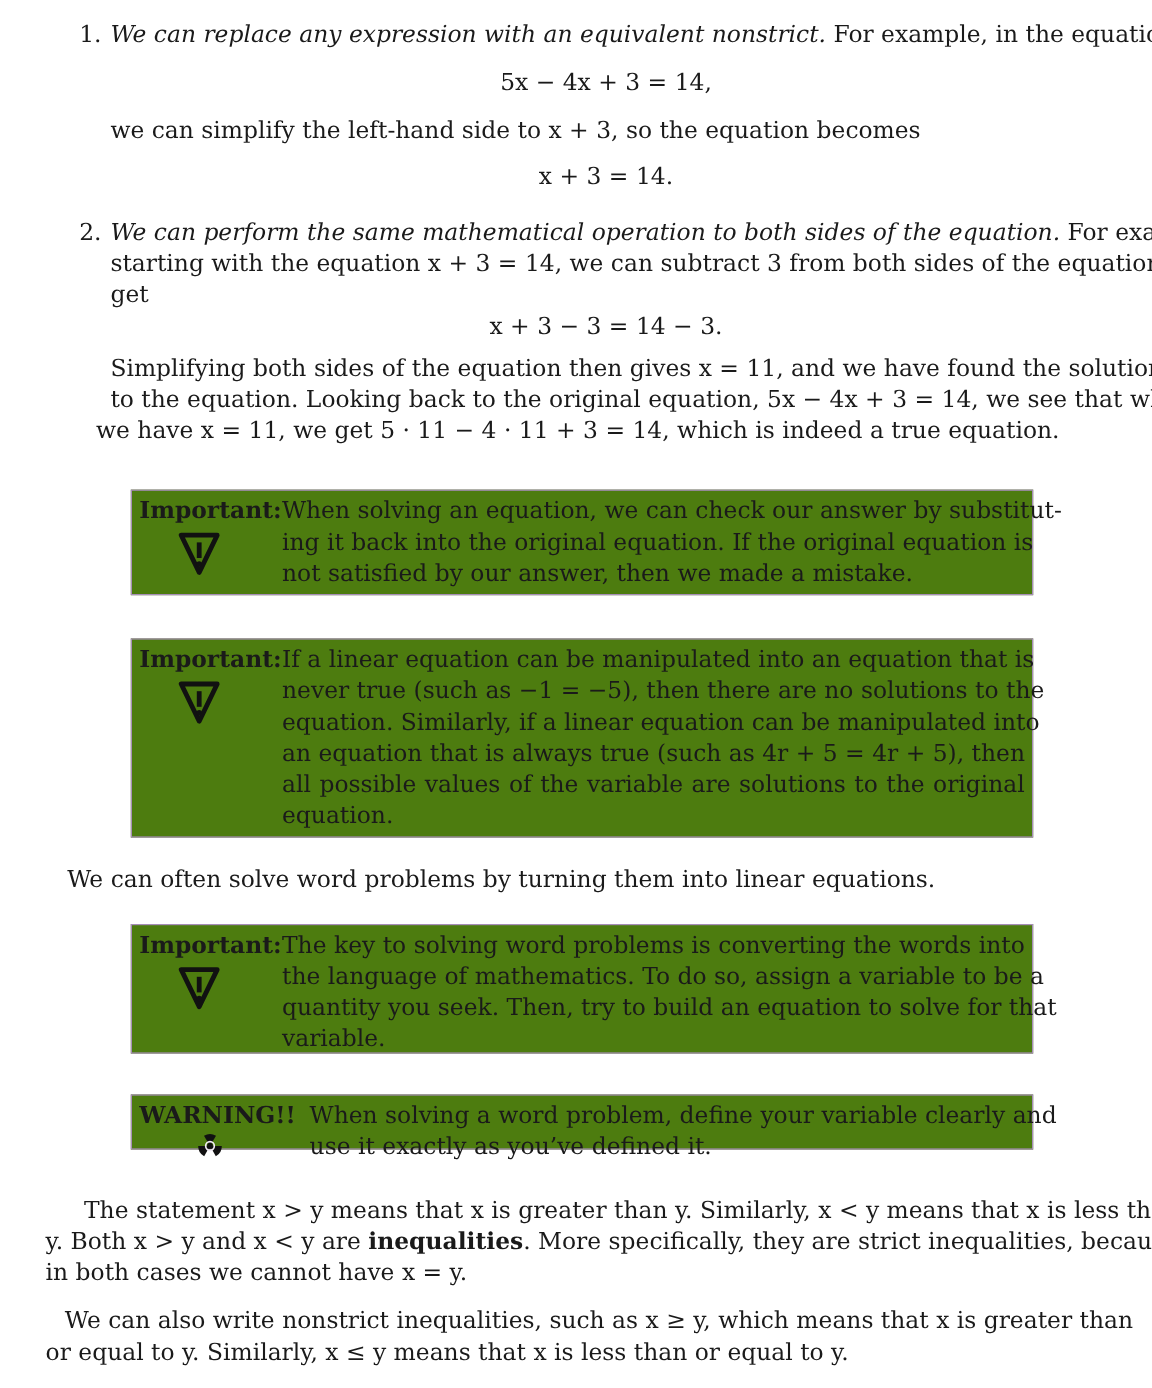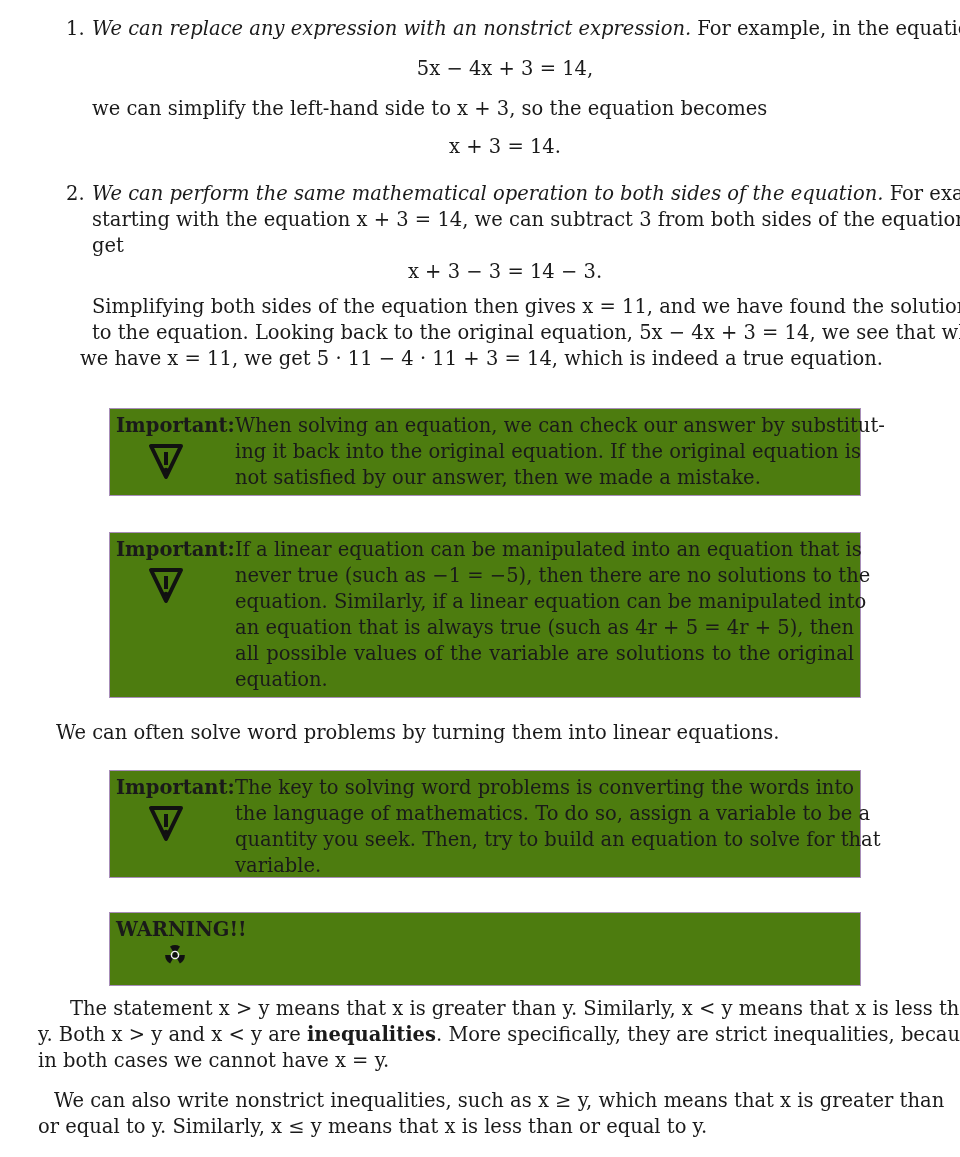--- a/index.html
+++ b/index.html
@@ -21,21 +21,21 @@
   .box-text { position:absolute; left:125px; top:4px; right:6px; }
   .box-text .bl { display:block; white-space:nowrap; text-align:justify; text-align-last:justify; }
   .box-text .bl.last { text-align-last:left; }
   .warn .box-text { left:148px; }
   b { font-weight:bold; }
 </style>
 </head>
 <body>
 
 <div class="num" style="left:66px; top:16px;">1.</div>
-<div class="line" style="left:92px; top:16px;"><i>We can replace any expression with an nonstrict expression.</i><span> For example, in the equation</span></div>
+<div class="line" style="left:92px; top:16px;"><i>We can replace any expression with an equivalent nonstrict.</i><span> For example, in the equation</span></div>
 <div class="center" style="top:56px;">5x − 4x + 3 = 14,</div>
 <div class="line" style="left:92px; top:96px;">we can simplify the left-hand side to x + 3, so the equation becomes</div>
 <div class="center" style="top:134px;">x + 3 = 14.</div>
 
 <div class="num" style="left:66px; top:181px;">2.</div>
 <div class="line" style="left:92px; top:181px;"><i>We can perform the same mathematical operation to both sides of the equation.</i><span>  For example,</span></div>
 <div class="line" style="left:92px; top:207px;">starting with the equation x + 3 = 14, we can subtract 3 from both sides of the equation to</div>
 <div class="line" style="left:92px; top:233px;">get</div>
 <div class="center" style="top:259px;">x + 3 − 3 = 14 − 3.</div>
 <div class="line" style="left:92px; top:294px;">Simplifying both sides of the equation then gives x = 11, and we have found the solution</div>
@@ -83,29 +83,33 @@
     <circle cx="20" cy="29" r="2.3" fill="#111"></circle>
   </svg>
   <div class="box-text">
     <span class="bl">The key to solving word problems is converting the words into</span>
     <span class="bl">the language of mathematics.  To do so, assign a variable to be a</span>
     <span class="bl">quantity you seek. Then, try to build an equation to solve for that</span>
     <span class="bl last">variable.</span>
   </div>
 </div>
 
-<div class="box warn" style="top:912px; height:74px;">
+<div class="box warn" style="top:912px; height:46px;">
   <div class="box-label">WARNING!!</div>
   <svg class="box-icon" style="left:54px; top:30px;" width="22" height="22" viewBox="0 0 22 22">
     <circle cx="11" cy="12" r="2.4" fill="#111"></circle>
     <path d="M11 12 L6 3.5 A10 10 0 0 1 16 3.5 Z" fill="#111" transform="rotate(0 11 12)"></path>
     <path d="M11 12 L6 3.5 A10 10 0 0 1 16 3.5 Z" fill="#111" transform="rotate(120 11 12)"></path>
     <path d="M11 12 L6 3.5 A10 10 0 0 1 16 3.5 Z" fill="#111" transform="rotate(240 11 12)"></path>
     <circle cx="11" cy="12" r="3.6" fill="none" stroke="#f3edf7" stroke-width="1.4"></circle>
   </svg>
+  <div class="box-text">
+    <span class="bl">When solving a word problem, define your variable clearly and</span>
+    <span class="bl last">use it exactly as you’ve defined it.</span>
+  </div>
 </div>
 
 <div class="line" style="left:70px; top:996px;">The statement x &gt; y means that x is greater than y. Similarly, x &lt; y means that x is less than</div>
 <div class="line" style="left:38px; top:1022px;"><span>y. Both x &gt; y and x &lt; y are </span><b>inequalities</b><span>. More specifically, they are strict inequalities, because</span></div>
 <div class="line" style="left:38px; top:1048px;">in both cases we cannot have x = y.</div>
 
 <div class="line" style="left:54px; top:1088px;">We can also write nonstrict inequalities, such as x ≥ y, which means that x is greater than</div>
 <div class="line" style="left:38px; top:1114px;">or equal to y. Similarly, x ≤ y means that x is less than or equal to y.</div>
 
 </body></html>

